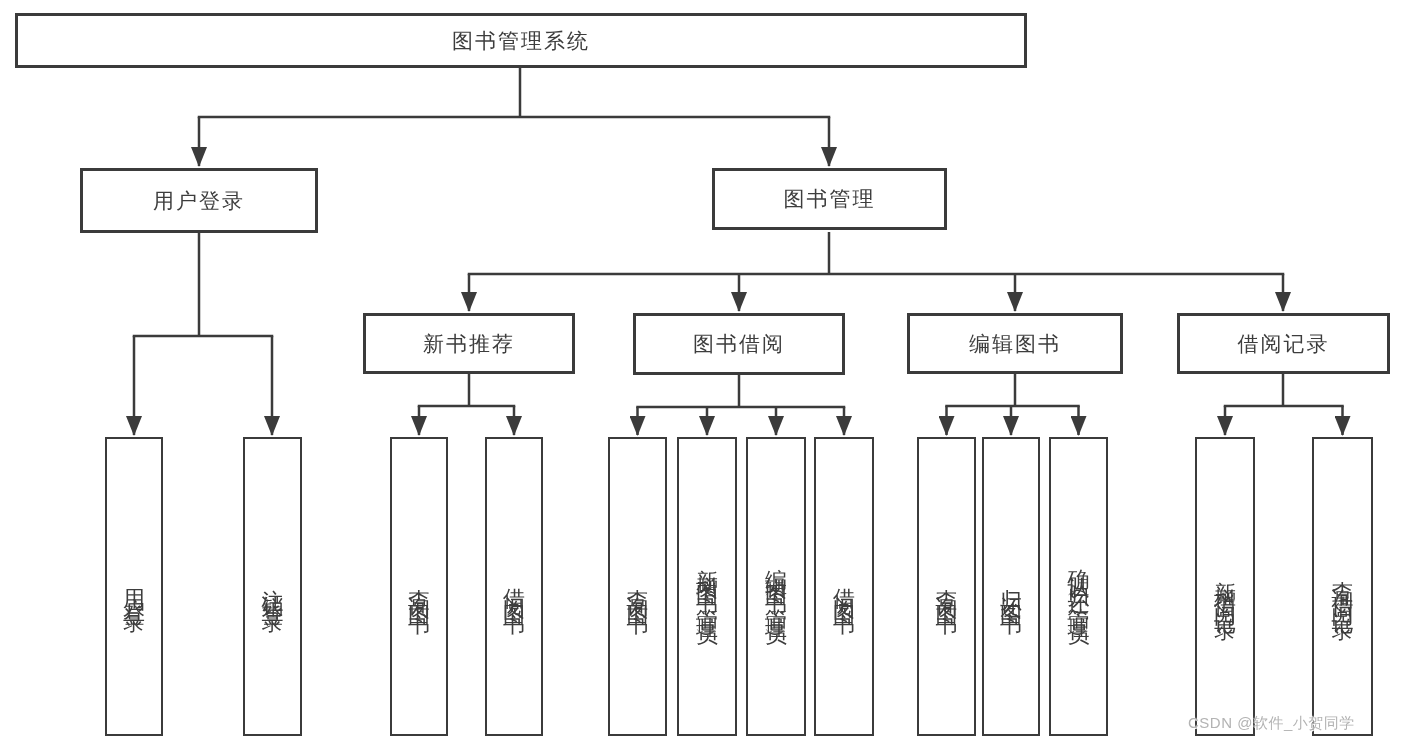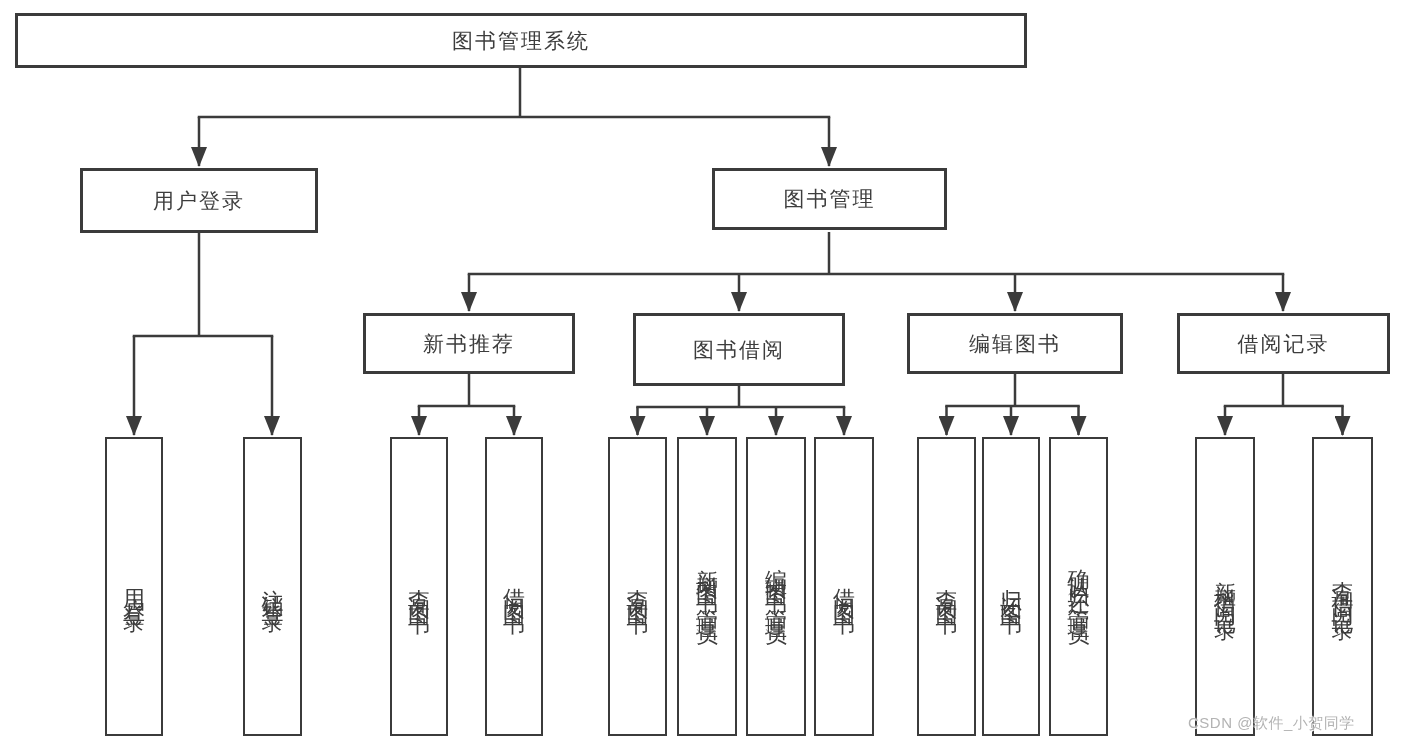--- a/index.html
+++ b/index.html
@@ -115,21 +115,21 @@
   <div class="node h-node" style="left:80px;top:168px;width:238px;height:65px;">
     <span>用户登录</span>
   </div>
   <div class="node h-node" style="left:712px;top:168px;width:235px;height:62px;">
     <span>图书管理</span>
   </div>
 
   <div class="node h-node" style="left:363px;top:313px;width:212px;height:61px;">
     <span>新书推荐</span>
   </div>
-  <div class="node h-node" style="left:633px;top:313px;width:212px;height:73px;">
+  <div class="node h-node" style="left:633px;top:313px;width:212px;height:62px;">
     <span>图书借阅</span>
   </div>
   <div class="node h-node" style="left:907px;top:313px;width:216px;height:61px;">
     <span>编辑图书</span>
   </div>
   <div class="node h-node" style="left:1177px;top:313px;width:213px;height:61px;">
     <span>借阅记录</span>
   </div>
 
   <div class="node leaf" style="left:105px;top:437px;width:58px;height:299px;">

